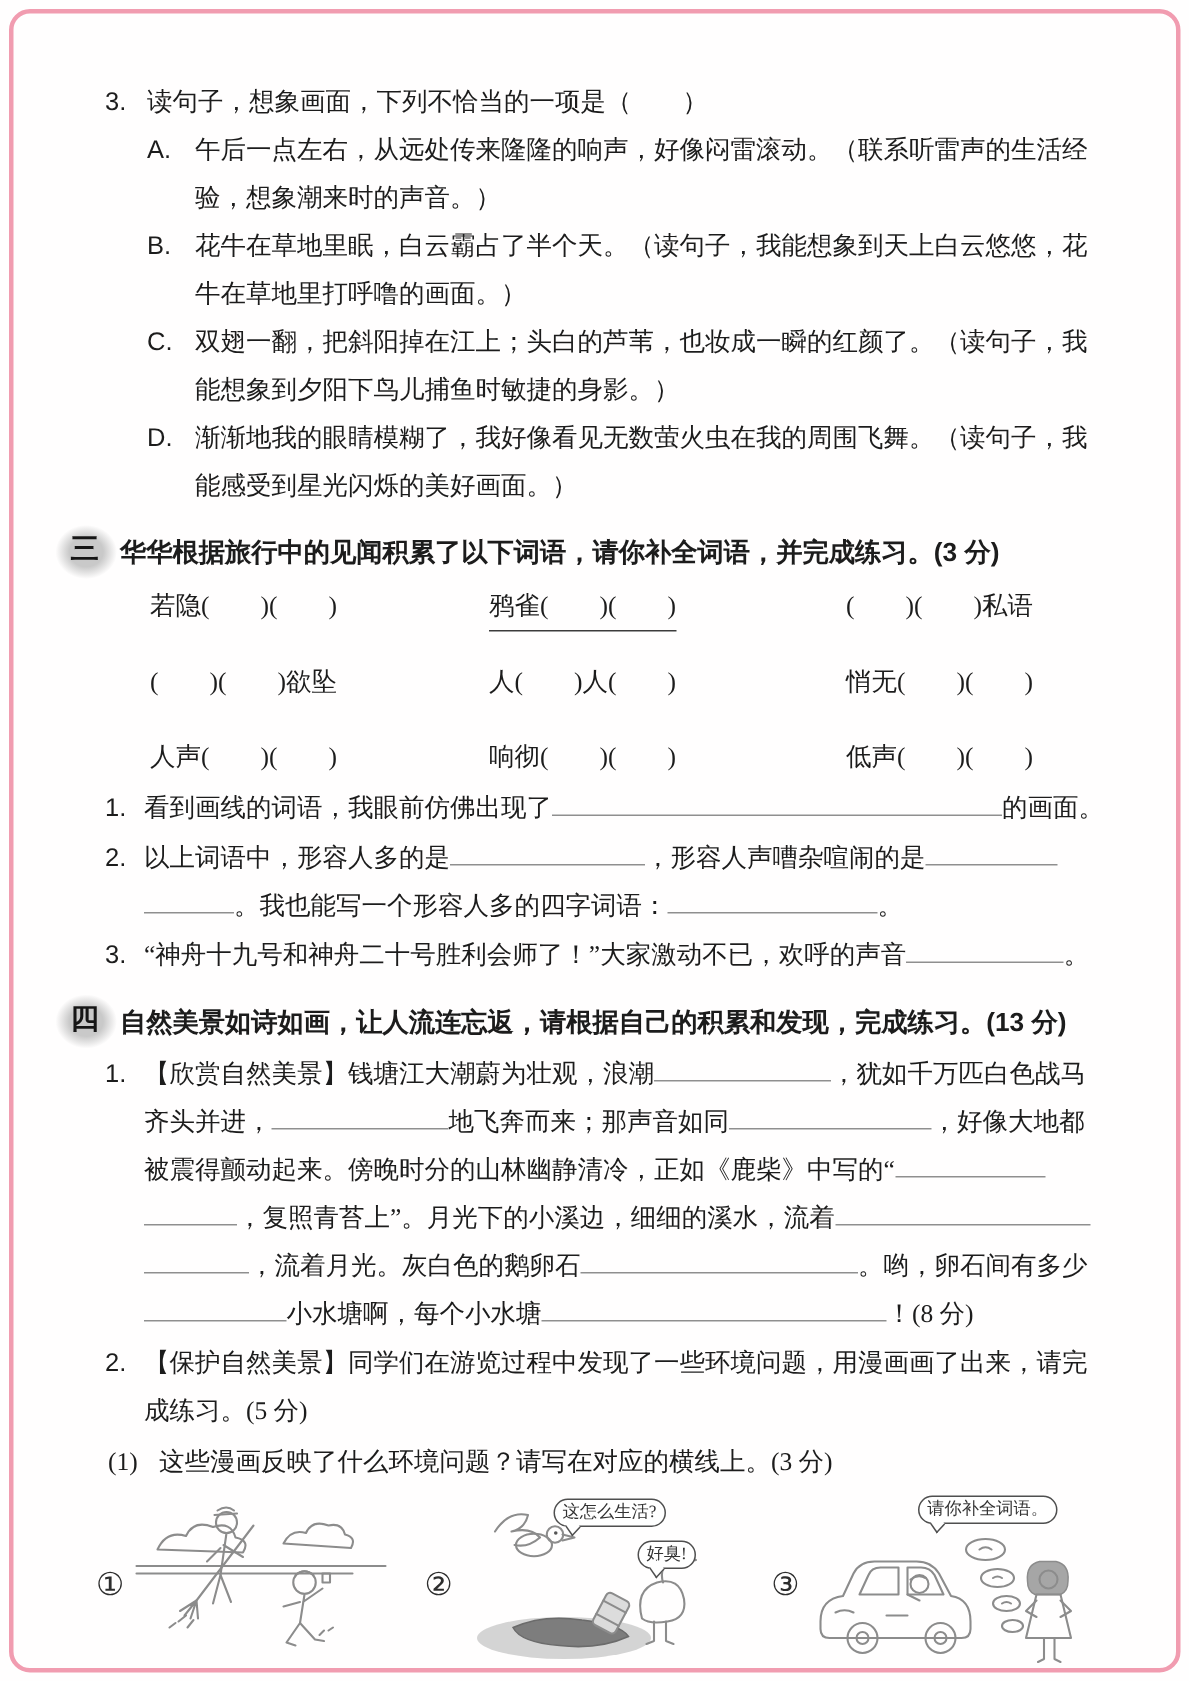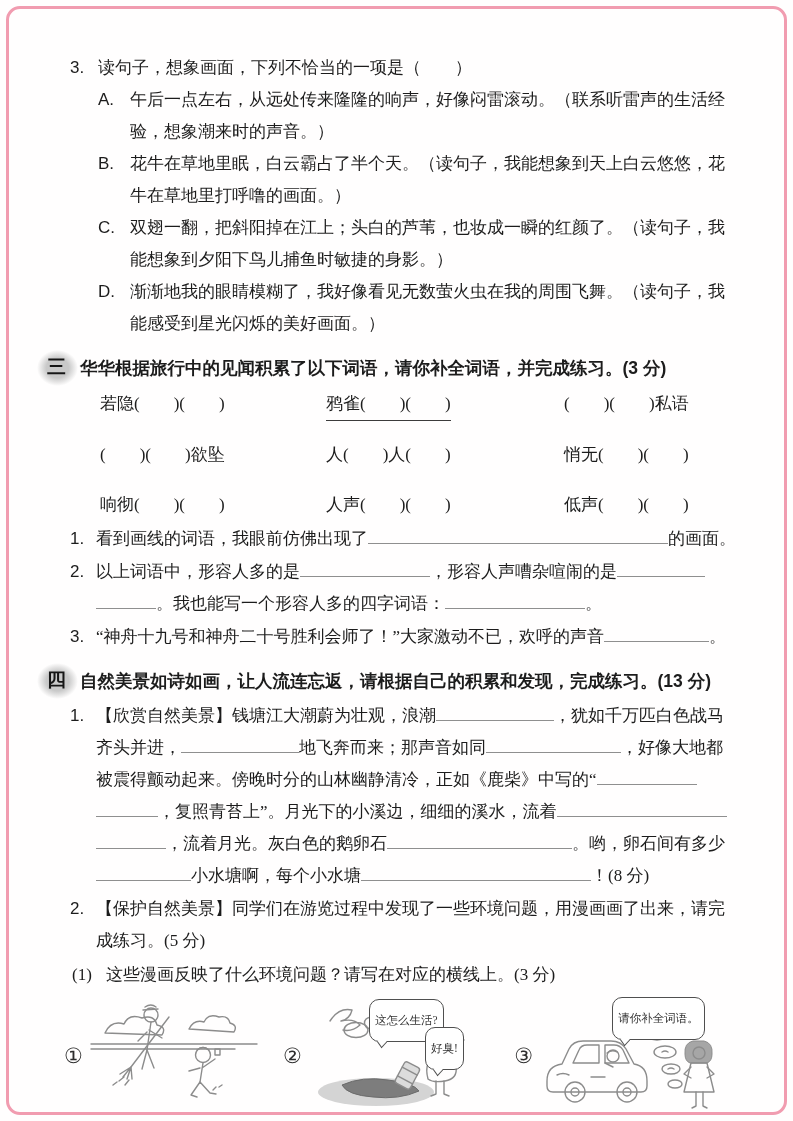--- a/index.html
+++ b/index.html
@@ -62,21 +62,21 @@
     vertical-align:baseline;
   }
   
   .cartoons{display:flex;justify-content:space-between;margin:6px 0 0 -6px;}
   .cartoon-col{display:flex;flex-direction:column;align-items:center;}
   .pic-row{display:flex;align-items:center;position:relative;}
   .circ-num{font-size:21px;color:#2d2d2d;margin-right:2px;line-height:1;}
   .bubble{
     position:absolute;
     border:1.4px solid #4f4f4f;border-radius:10px;
-    background:#fff;padding:12px 5px;
+    background:#fff;padding:0 5px;
     font-size:11.5px;line-height:17px;white-space:nowrap;
     font-family:"Liberation Serif","DejaVu Serif",serif;color:#333;
   }
   .bubble::after{
     content:"";position:absolute;left:8px;bottom:-5px;
     width:7px;height:7px;background:#fff;
     border-right:1.4px solid #4f4f4f;border-bottom:1.4px solid #4f4f4f;
     transform:rotate(55deg) skew(12deg);
   }
   .ans-line{width:152px;border-bottom:2px solid #4d4d4d;height:0;margin-top:10px;}
@@ -124,22 +124,22 @@
     <span class="sec-badge"><span>三</span></span>
     <span>华华根据旅行中的见闻积累了以下词语，请你补全词语，并完成练习。(3 分)</span>
   </div>
   <div class="word-grid">
     <span class="cell">若隐(　　)(　　)</span>
     <span><span class="cell u">鸦雀(　　)(　　)</span></span>
     <span class="cell">(　　)(　　)私语</span>
     <span class="cell">(　　)(　　)欲坠</span>
     <span class="cell">人(　　)人(　　)</span>
     <span class="cell">悄无(　　)(　　)</span>
+    <span class="cell">人声(　　)(　　)</span>
     <span class="cell">响彻(　　)(　　)</span>
-    <span class="cell">人声(　　)(　　)</span>
     <span class="cell">低声(　　)(　　)</span>
   </div>
   <div class="ex">
     <span class="ex-num">1.</span>
     <span>看到画线的词语，我眼前仿佛出现了<span class="blank" style="width: 300px;"></span>的画面。</span>
   </div>
   <div class="ex">
     <span class="ex-num">2.</span>
     <span>以上词语中，形容人多的是<span class="blank" style="width: 130px;"></span>，形容人声嘈杂喧闹的是<span class="blank" style="width: 88px;"></span><br><span class="blank" style="width: 60px;"></span>。我也能写一个形容人多的四字词语：<span class="blank" style="width: 140px;"></span>。</span>
   </div>

